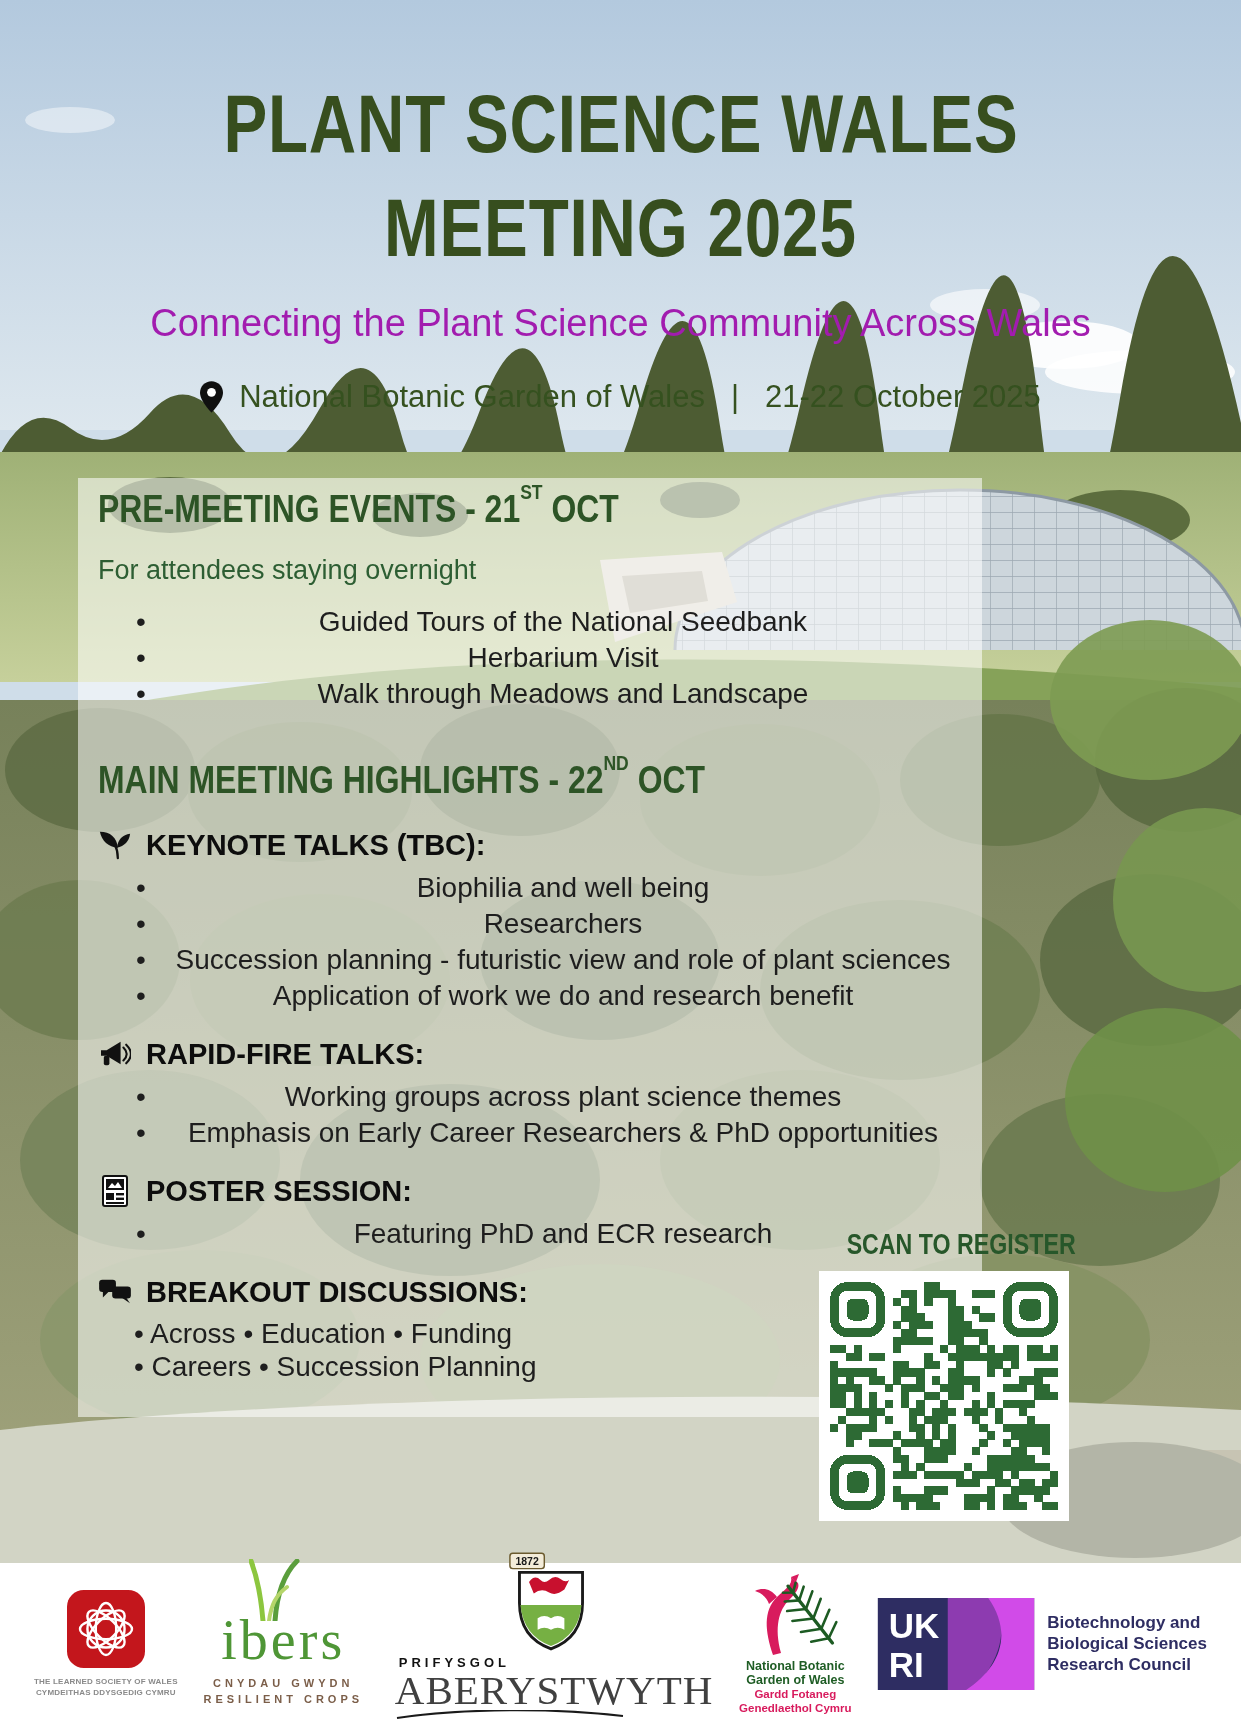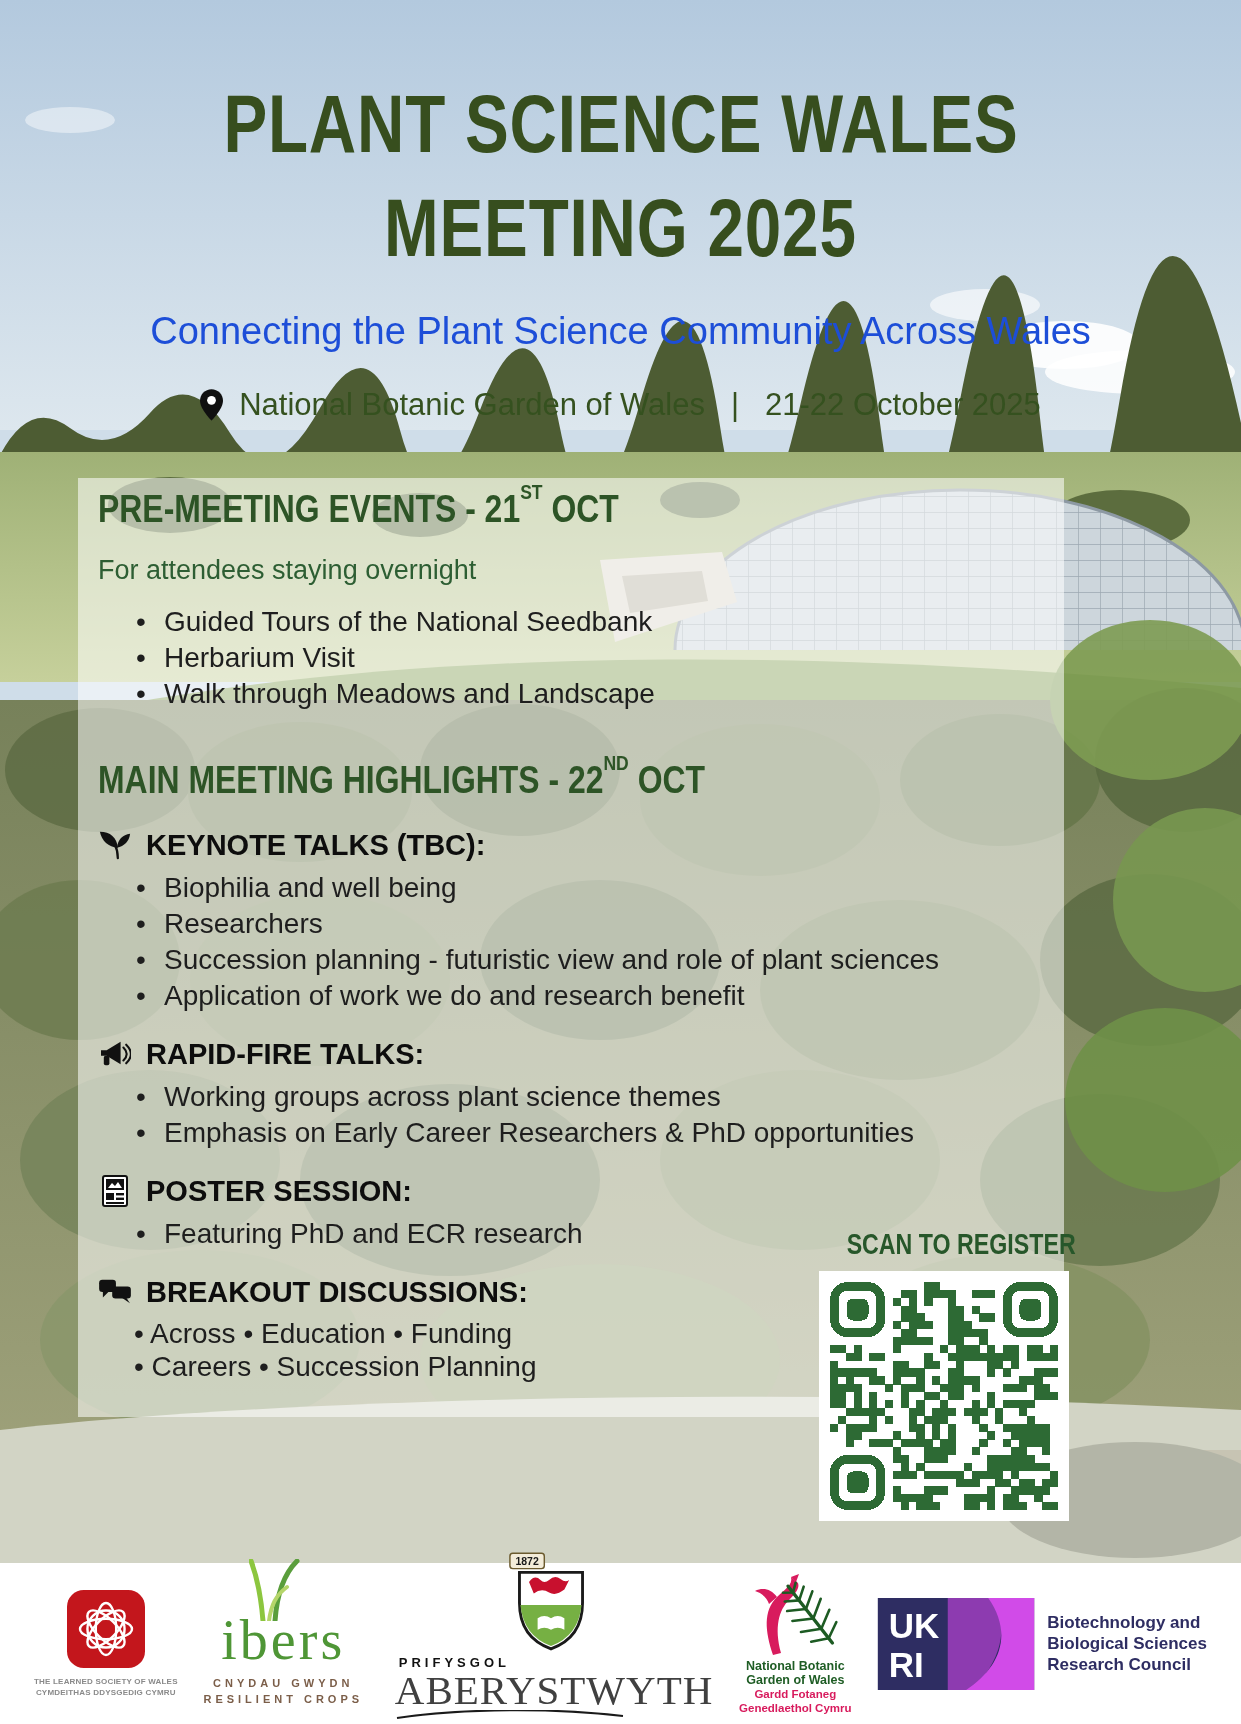--- a/index.html
+++ b/index.html
@@ -7,33 +7,33 @@
     position:relative;width:1241px;height:1724px;margin:0 auto;
     background:#cfdde9;overflow:hidden;
     font-family:"Liberation Sans",sans-serif;
   }
   .photo{position:absolute;left:0;top:0;width:1241px;height:1563px;}
   
   .header{position:absolute;left:0;top:0;width:100%;text-align:center;z-index:3;}
   .title{margin-top:72px;font-weight:bold;color:#374e1e;font-size:82px;line-height:104px;letter-spacing:1px;}
   .condensed{display:inline-block;transform:scaleX(.8);transform-origin:center;white-space:nowrap;}
   .condensed-l{display:inline-block;transform:scaleX(.84);transform-origin:left center;white-space:nowrap;}
-  .subtitle{margin-top:30px;font-size:38px;color:#1d4ed8;}
+  .subtitle{margin-top:22px;font-size:38px;color:#a21caf;}
   .loc-row{margin-top:34px;display:flex;align-items:center;justify-content:center;gap:16px;font-size:31px;color:#35511f;}
   .loc-sep{margin:0 10px;}
   
   .panel{
-    position:absolute;left:78px;top:478px;width:986px;height:939px;z-index:2;
+    position:absolute;left:78px;top:478px;width:904px;height:939px;z-index:2;
     background:rgba(255,255,255,.56);
     padding:0 20px;box-sizing:border-box;
   }
   .sec-head{margin:10px 0 0 0;font-size:38px;font-weight:bold;color:#2d5426;}
   .sec-head sup{font-size:.55em;position:relative;top:-.45em;}
   .note{margin-top:24px;font-size:27px;color:#2d5e33;}
-  ul.dots{list-style:none;margin:20px 0 0 0;padding:0 0 0 66px;}
+  ul.dots{list-style:none;margin:20px 0 0 0;padding:0 0 0 66px;text-align:center;}
   ul.dots li{position:relative;font-size:28px;color:#1e1e1e;line-height:31px;margin-bottom:5px;}
   ul.dots li::before{content:"\2022";position:absolute;left:-28px;color:#1e1e1e;}
   .mm-head{margin-top:50px;}
   .sub{margin-top:26px;}
   .sub-head{display:flex;align-items:center;gap:14px;}
   .sub-head .ic{width:34px;height:34px;flex:0 0 auto;display:flex;align-items:center;justify-content:center;}
   .sub-title{font-size:29px;font-weight:bold;color:#0d0d0d;}
   .sub ul.dots{margin-top:10px;}
   .inline-items{margin:8px 0 0 36px;font-size:28px;color:#1e1e1e;line-height:33px;}
   

